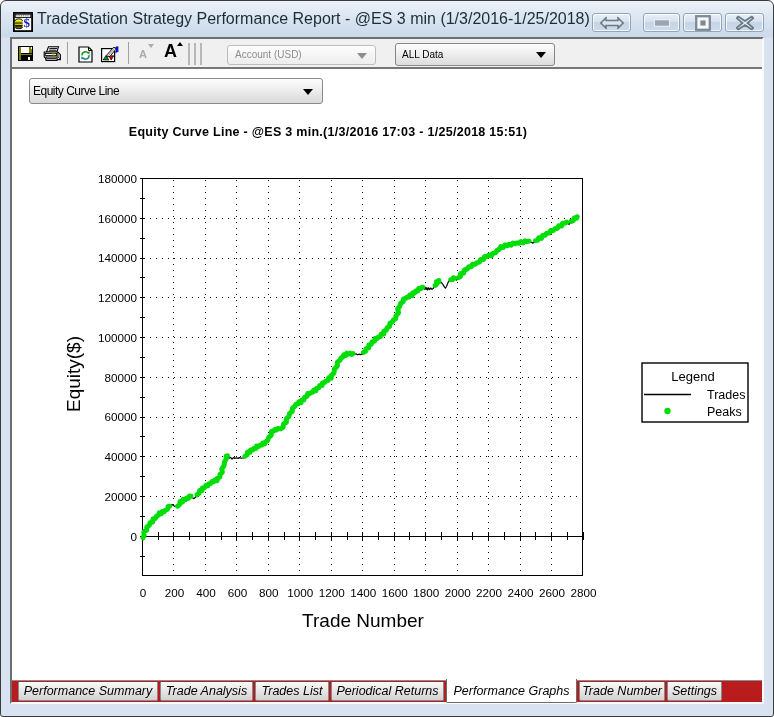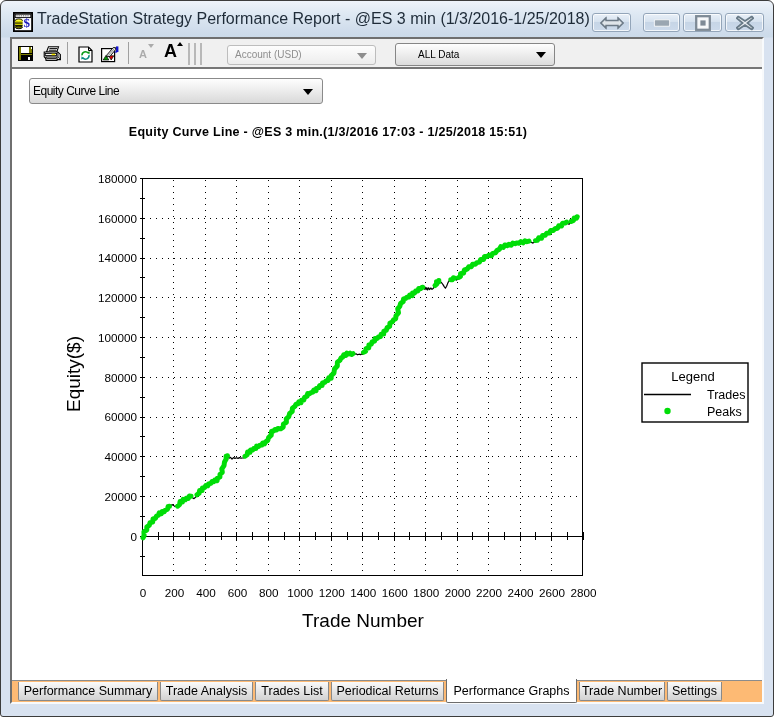--- a/index.html
+++ b/index.html
@@ -19,30 +19,30 @@
   #toolbar{position:absolute;left:0;top:0;width:750px;height:30px;background:#f0f0f0;
     border-bottom:2px solid #767676;}
   .vsep{position:absolute;top:3px;height:22px;width:1px;background:#a0a0a0;}
   .combo{position:absolute;border-radius:3px;font-size:10px;}
   .combo .arr{position:absolute;width:0;height:0;border-left:5.5px solid transparent;
     border-right:5.5px solid transparent;border-top:6.5px solid #000;right:8px;top:7px;}
   #acct{left:215px;top:6px;width:149px;height:20px;border:1px solid #bdbdbd;
     background:linear-gradient(#fdfdfd,#ededed);color:#8e8e8e;line-height:18px;padding-left:7px;}
   #acct .arr{border-top-color:#8e8e8e;}
   #alldata{left:383px;top:4px;width:160px;height:23px;border:1px solid #868686;
-    background:linear-gradient(#fefefe,#dcdcdc);color:#000;line-height:21px;padding-left:22px;}
+    background:linear-gradient(#fefefe,#dcdcdc);color:#000;line-height:21px;padding-left:6px;}
   #alldata .arr{top:8px;}
   #reportwrap{position:absolute;left:0;top:30px;width:750px;height:611px;overflow:hidden;background:#fff;}
   #eqcombo{position:absolute;left:17px;top:9px;width:294px;height:26px;border:1px solid #8a8a8a;
     border-radius:3px;background:linear-gradient(#fefefe,#d9d9d9);color:#000;
     font-size:12px;letter-spacing:-0.5px;line-height:25px;padding-left:3px;}
   #eqcombo .arr{top:10px;right:9px;letter-spacing:0;}
   #chartsvg{position:absolute;left:-11px;top:-68px;pointer-events:none;}
-  #tabbar{position:absolute;left:0;top:641px;width:750px;height:22px;background:#fdba74;
-    border-top:1px solid #8c8c8c;}
+  #tabbar{position:absolute;left:0;top:641px;width:750px;height:22px;background:#b91c1c;
+    border-top:1px solid #8c8c8c;font-style:italic;}
   .tab{position:absolute;top:1px;height:19px;border:1px solid #898989;border-top:none;
     background:linear-gradient(#fafafa,#d2d2d2);font-size:12.5px;color:#000;
     text-align:center;line-height:19.5px;border-radius:0 0 2px 2px;}
   .tab.active{top:-2px;height:24px;background:#fff;line-height:24px;border-color:#6d6d6d;z-index:3;}
 </style></head>
 <body>
 <div id="win">
   <div id="titlebar" style="position:absolute;left:0;top:0;width:772px;height:36px">
     <svg width="20" height="20" viewBox="0 0 20 20" style="position:absolute;left:12px;top:11px">
 <rect x="0.9" y="0.9" width="18.2" height="18.2" fill="#fff" stroke="#000" stroke-width="1.8"></rect>

